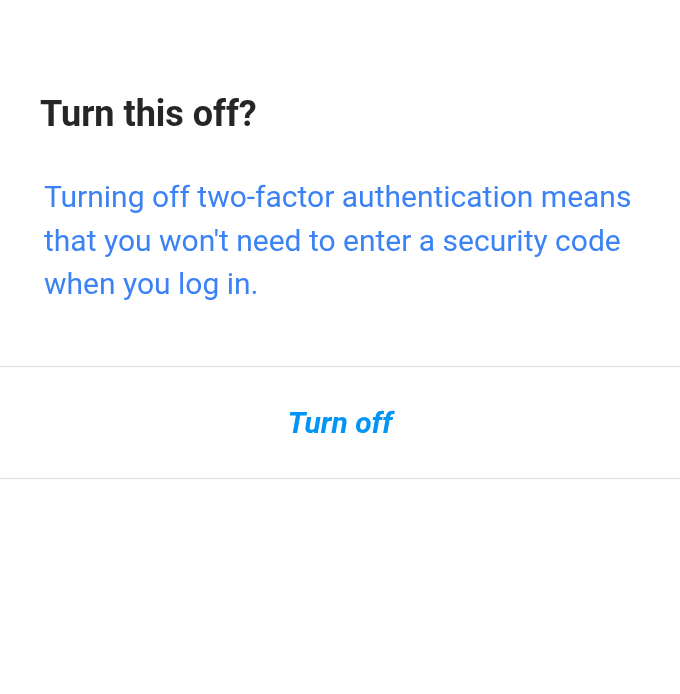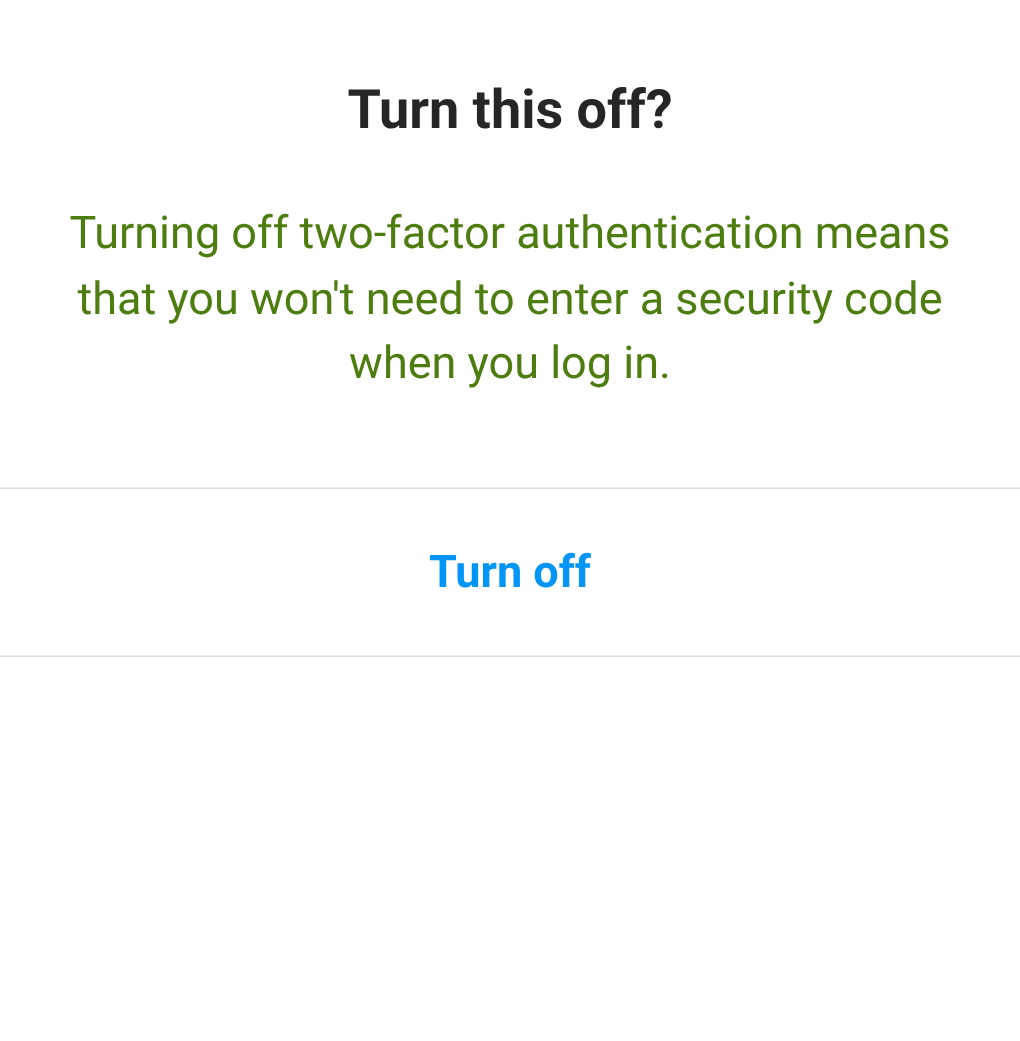--- a/index.html
+++ b/index.html
@@ -15,52 +15,52 @@
       display: flex;
       flex-direction: column;
     }
     .dialog {
       display: flex;
       flex-direction: column;
       width: 100%;
       height: 100%;
     }
     .content {
-      padding: 52px 40px 60px 40px;
-      text-align: center;
+      padding: 93px 40px 60px 40px;
       flex: 0 0 auto;
     }
     .title {
       font-size: 36px;
       font-weight: 700;
       color: #262626;
       margin-bottom: 40px;
     }
     .body-text {
       font-size: 30px;
       line-height: 1.45;
-      color: #4d7c0f;
+      color: #3b82f6;
       font-weight: 400;
       padding: 0 4px;
       hyphens: manual;
     }
     .divider {
       height: 1px;
       background: #dbdbdb;
       width: 100%;
     }
     .action-button {
       width: 100%;
       background: #ffffff;
       border: none;
       padding: 38px 0;
       font-size: 30px;
       cursor: pointer;
       text-align: center;
       font-family: inherit;
+      font-style: italic;
     }
     .primary {
       color: #0095f6;
       font-weight: 700;
     }
     .secondary {
       color: #262626;
       font-weight: 400;
     }
   </style>

